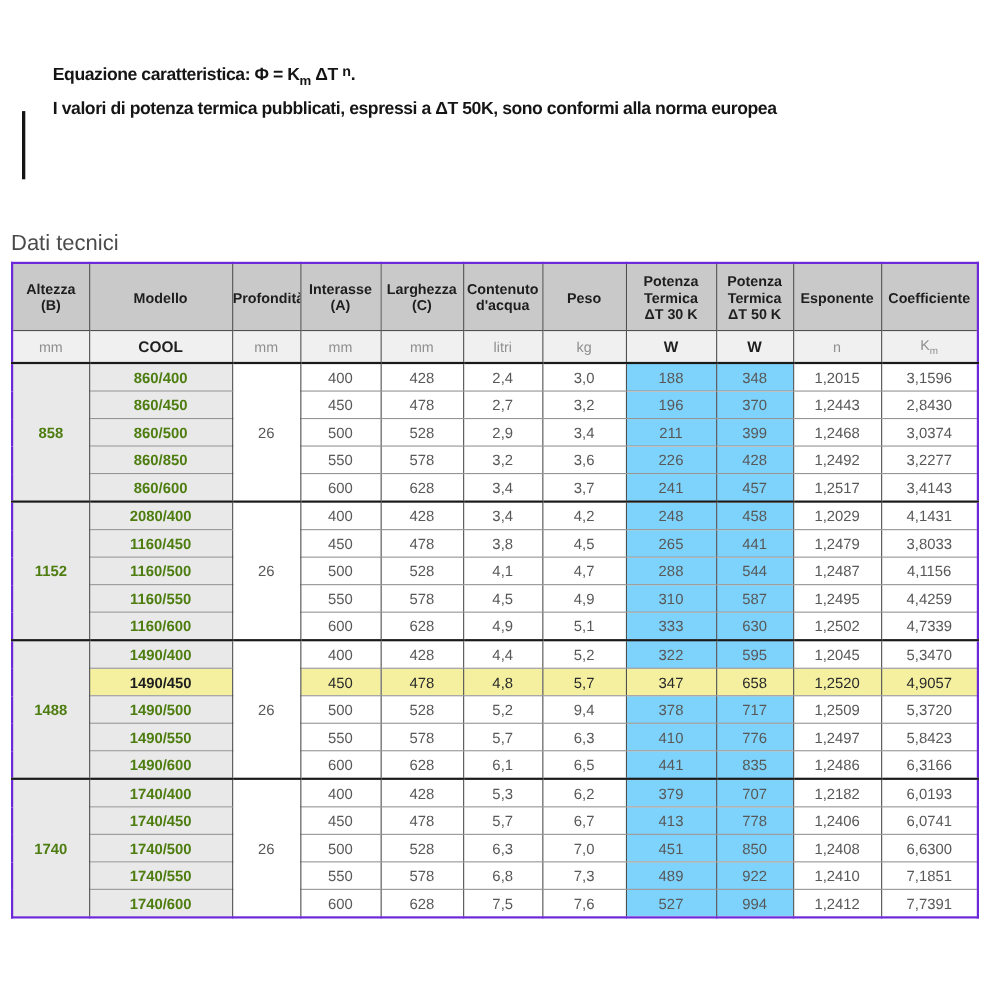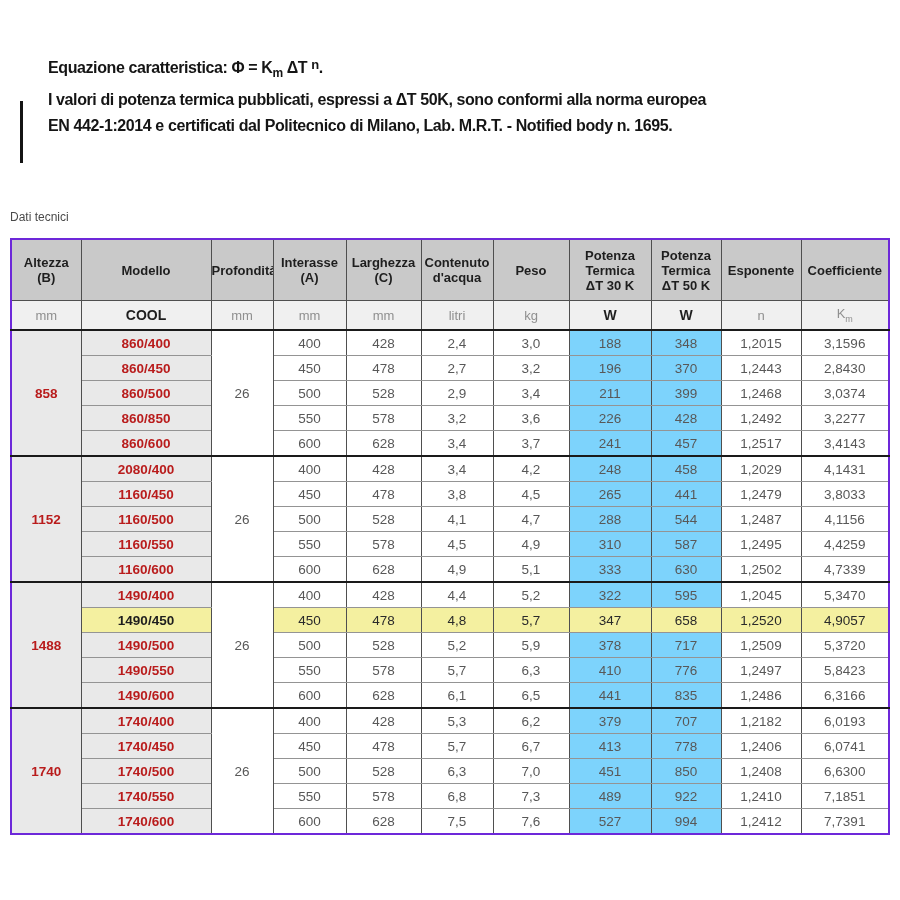--- a/index.html
+++ b/index.html
@@ -19,21 +19,21 @@
   }
   .intro sub { font-size: 12px; }
   .intro .exp { font-size: 13px; vertical-align: 15%; }
   .revision-bar {
     position: absolute; left: 20px; top: 101px;
     width: 3px; height: 62px; background: #141414;
   }
   
   .section-title {
     position: absolute; left: 10px; top: 210px;
-    font-size: 12px; color: #4a4a4a;
+    font-size: 20px; color: #4a4a4a;
   }
   
   table.tech {
     position: absolute; left: 10px; top: 238px;
     width: 878px;
     border-collapse: collapse; table-layout: fixed;
     border: 2px solid #6d28d9;
   }
   table.tech th, table.tech td {
     border-left: 1px solid #4f4f4f;
@@ -51,35 +51,34 @@
   }
   tr.units-row td {
     background: #f0f0f0; color: #8f8f8f;
     font-size: 13px; height: 28px;
     border-bottom: 2px solid #1a1a1a;
   }
   tr.units-row td.u-bold { color: #1e1e1e; font-weight: bold; font-size: 14px; }
   tr.units-row td sub { font-size: 9px; }
   tbody td { font-size: 13.5px; color: #585858; height: 24px; background: #ffffff; }
   td.cell-altezza, td.cell-model {
-    background: #e9e9e9; color: #b91c1c; font-weight: bold; font-size: 13.5px;
+    background: #e9e9e9; color: #4d7c0f; font-weight: bold; font-size: 13.5px;
   }
   td.cell-prof { background: #ffffff; color: #585858; margin-top: 25px; }
   td.shaded { background: #7dd3fc; }
   tr.group-start td { border-top: 2px solid #1a1a1a; }
   td.hl { background: #f4f0a0 !important; color: #2a2a2a; }
   td.cell-model.hl { color: #1e1e1e; }
 </style>
 </head>
 <body>
 
 <div class="intro">
   <div><span>Equazione caratteristica: Φ = K</span><sub>m</sub><span> ΔT </span><span class="exp">n</span><span>.</span></div>
   <div>I valori di potenza termica pubblicati, espressi a ΔT 50K, sono conformi alla norma europea</div>
-  <div>EN 442-1:2014 e certificati dal Politecnico di Milano, Lab. M.R.T. - Notified body n. 1695.</div>
 </div>
 
 <div class="revision-bar"></div>
 
 <div class="section-title">Dati tecnici</div>
 
 <table class="tech">
   <colgroup>
     <col style="width:70px">
       <col style="width:130px">
@@ -266,21 +265,21 @@
         <td class="shaded hl">347</td>
         <td class="shaded hl">658</td>
         <td class="hl">1,2520</td>
         <td class="hl">4,9057</td>
       </tr>
       <tr>
         <td class="cell-model">1490/500</td>
         <td>500</td>
         <td>528</td>
         <td>5,2</td>
-        <td>5,9</td>
+        <td>9,4</td>
         <td class="shaded">378</td>
         <td class="shaded">717</td>
         <td>1,2509</td>
         <td>5,3720</td>
       </tr>
       <tr>
         <td class="cell-model">1490/550</td>
         <td>550</td>
         <td>578</td>
         <td>5,7</td>

